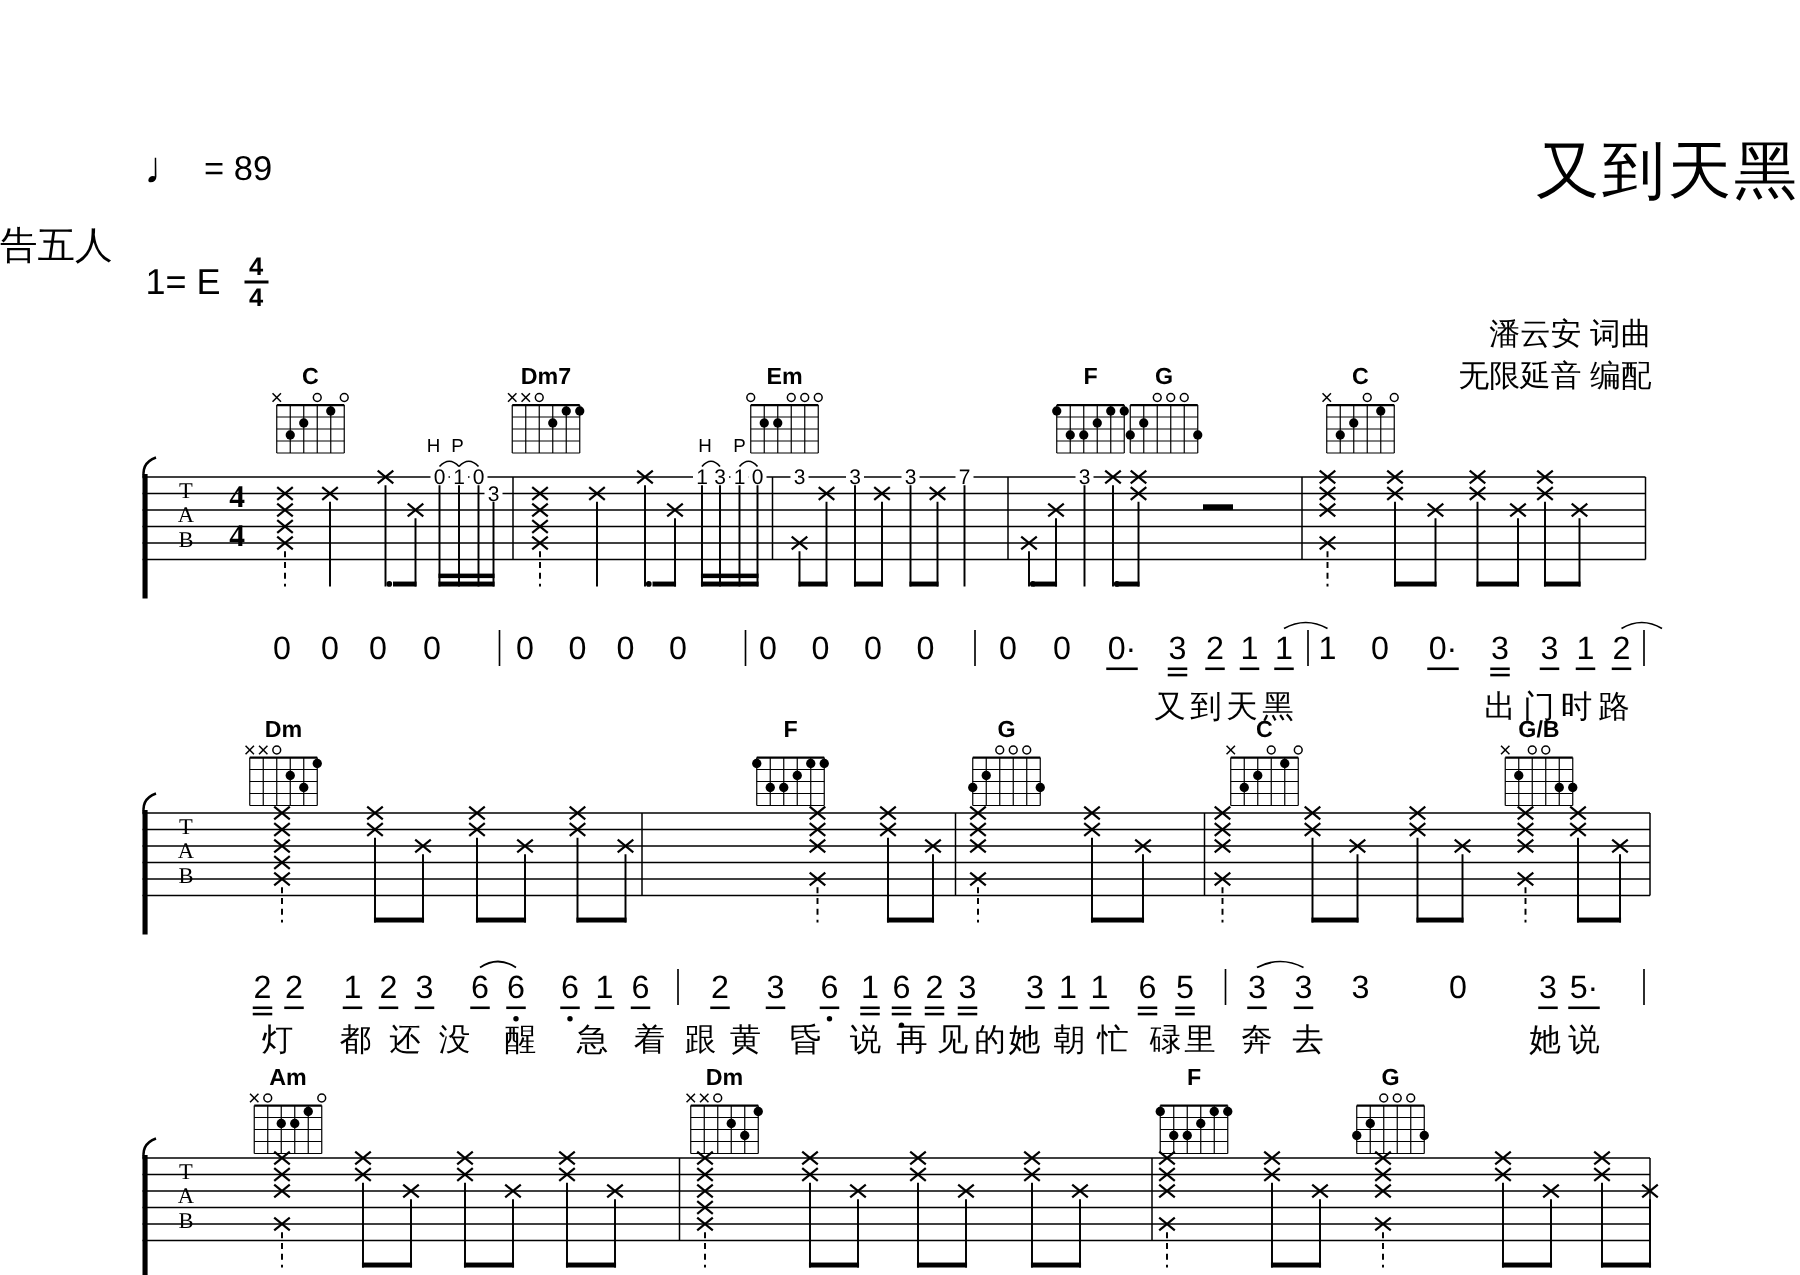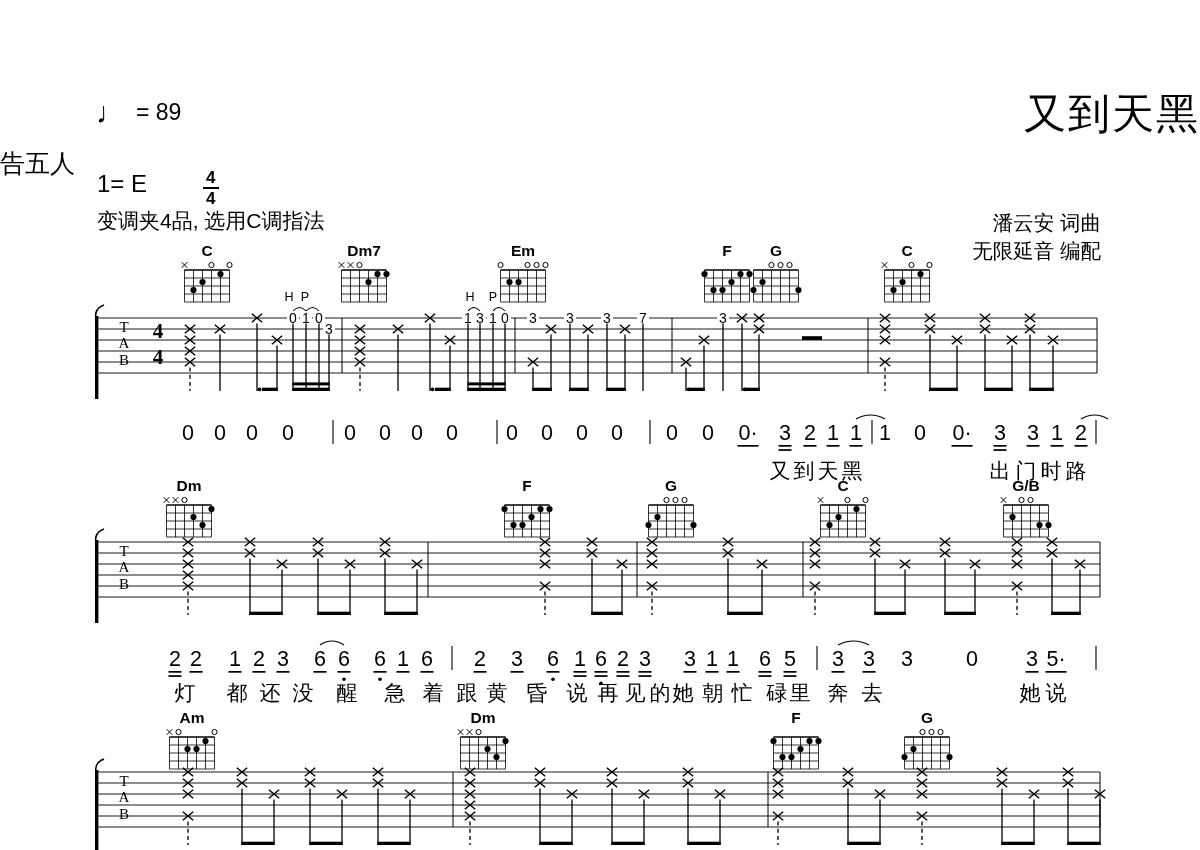--- a/index.html
+++ b/index.html
@@ -2,21 +2,21 @@
 <html><head>
 <meta charset="utf-8">
 <style>
   html,body{margin:0;padding:0;background:#fff;}
   .page{position:relative;width:1200px;height:850px;background:#ffffff;overflow:hidden;
         font-family:"Liberation Sans","DejaVu Sans",sans-serif;color:#000;}
   .tempo{position:absolute;left:96px;top:99px;font-size:23px;display:flex;align-items:center;gap:10px;}
   .tempo .note{font-size:30px;line-height:20px;}
   .title{position:absolute;left:0;right:0;top:86px;text-align:right;font-size:42px;font-weight:400;letter-spacing:2px;}
   .subtitle{position:absolute;left:0;right:0;top:147px;text-align:left;font-size:25px;}
-  .keyline{position:absolute;left:97px;top:170px;font-size:24px;display:flex;gap:40px;}
+  .keyline{position:absolute;left:97px;top:170px;font-size:24px;display:flex;align-items:center;}
   .frac{display:inline-flex;flex-direction:column;align-items:center;margin-left:16px;font-size:17px;
         font-weight:700;line-height:17px;transform:translateY(-1px);}
   .frac .ft{border-bottom:2px solid #000;padding:0 3px 1px;}
   .frac .fb{padding-top:1px;}
   .capo{position:absolute;left:97px;top:207px;font-size:21px;}
   .credits{position:absolute;right:99px;top:183px;text-align:right;font-size:20.5px;line-height:27.5px;margin-top:26px;}
   svg.score{position:absolute;left:0;top:0;}
 </style>
 </head>
 <body>
@@ -28,21 +28,20 @@
   </div>
   <div class="title">又到天黑</div>
   <div class="subtitle">告五人</div>
   <div class="keyline">
     <span>1= E</span>
     <span class="frac">
       <span class="ft">4</span>
       <span class="fb">4</span>
     </span>
   </div>
-  <div class="capo">变调夹4品, 选用C调指法</div>
   <div class="credits">
     <div>潘云安  词曲</div>
     <div>无限延音  编配</div>
   </div>
   <svg class="score" id="score" width="1200" height="850" viewBox="0 0 1200 850">
       <g>
         <line x1="95" y1="318" x2="1097" y2="318" stroke="#000" stroke-width="0.9"></line>
         <line x1="95" y1="329" x2="1097" y2="329" stroke="#000" stroke-width="0.9"></line>
         <line x1="95" y1="340" x2="1097" y2="340" stroke="#000" stroke-width="0.9"></line>
         <line x1="95" y1="351" x2="1097" y2="351" stroke="#000" stroke-width="0.9"></line>

